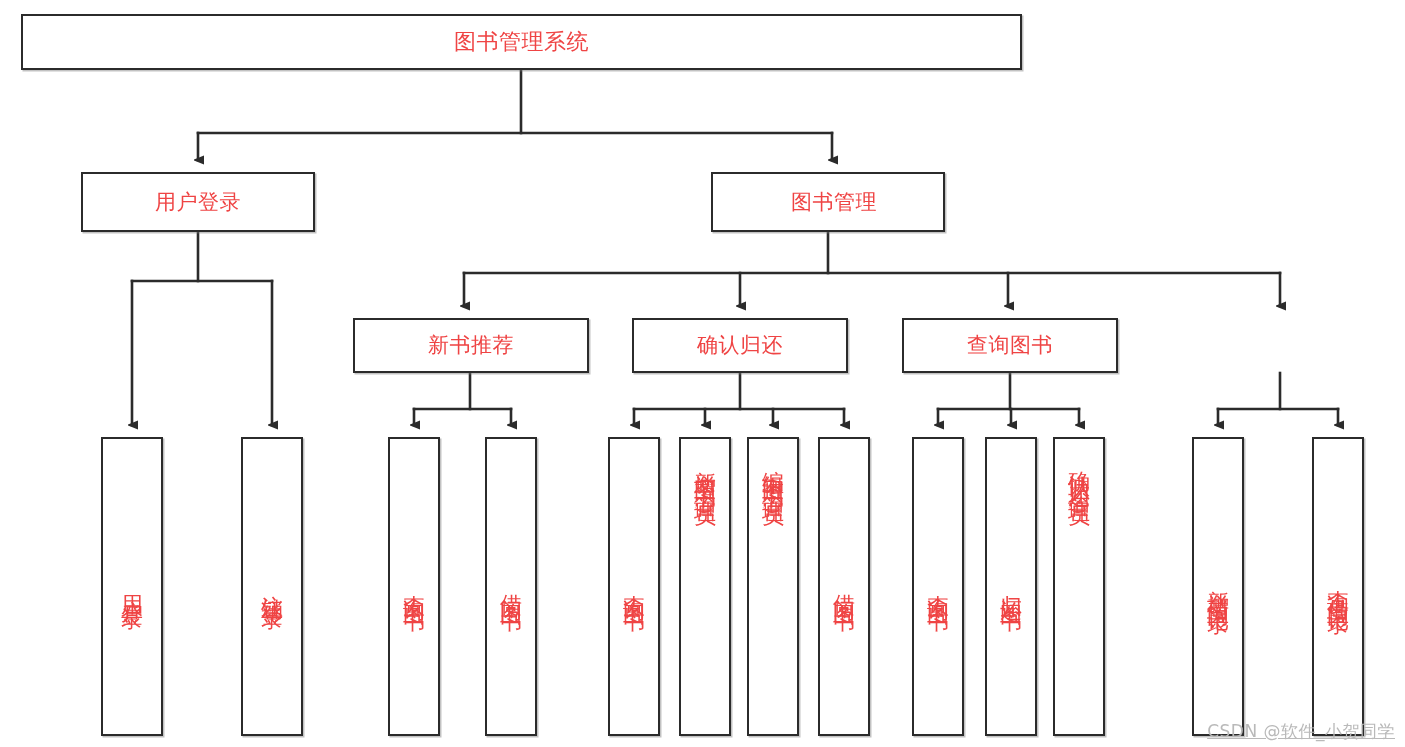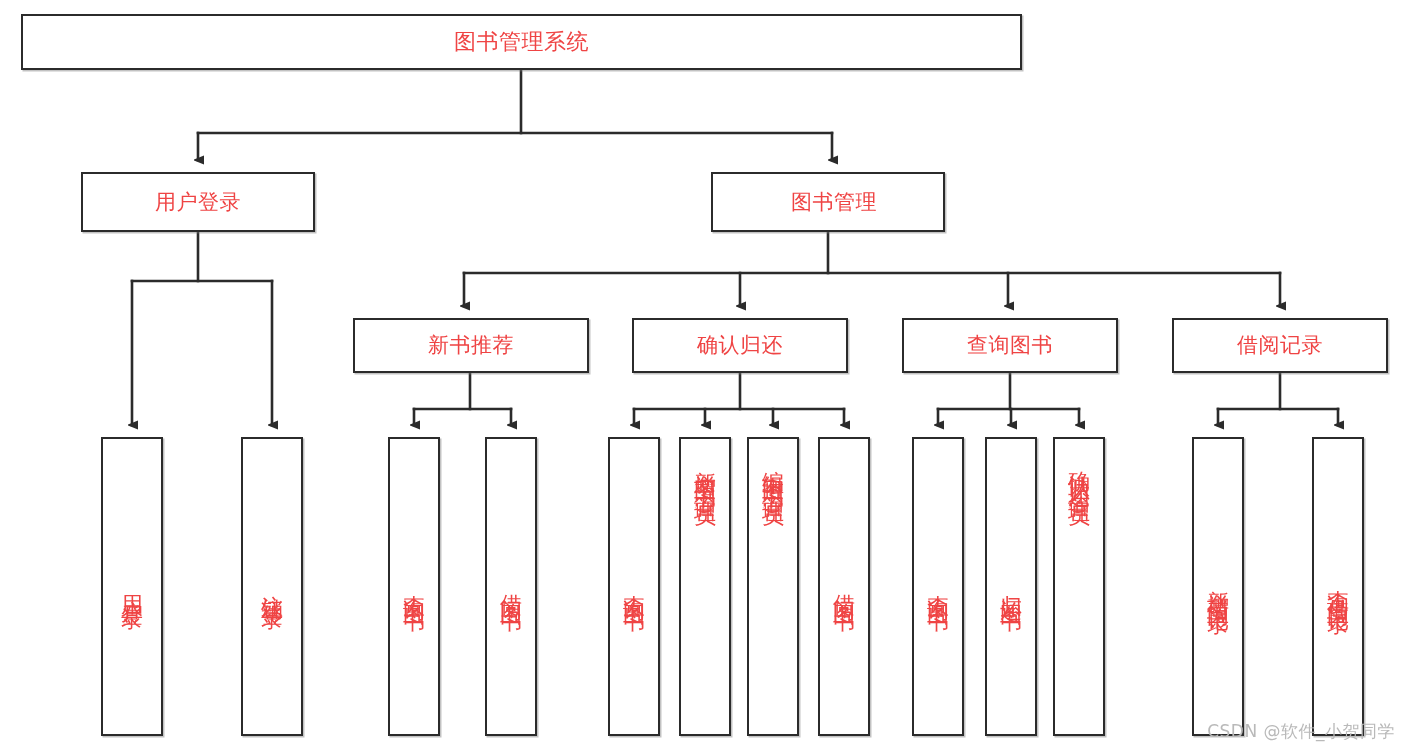--- a/index.html
+++ b/index.html
@@ -64,20 +64,21 @@
   #root-node .node-label { font-size: 22px; }
   #watermark {
     position: absolute;
     right: 10px;
     bottom: 4px;
     color: #b9b9b9;
     font-size: 17px;
     letter-spacing: 0.5px;
     white-space: nowrap;
     pointer-events: none;
+    text-decoration: underline;
   }
 </style>
 </head>
 <body>
 
 <div id="diagram-root">
 
   <svg class="layer" viewBox="0 0 1405 747">
     <defs>
       <marker id="arrow" markerWidth="10" markerHeight="10" refX="5" refY="6" orient="auto" markerUnits="userSpaceOnUse">
@@ -141,23 +142,20 @@
 
   <div class="node-box" style="left:353px; top:318px; width:236px; height:55px;">
     <span class="node-label">新书推荐</span>
   </div>
   <div class="node-box" style="left:632px; top:318px; width:216px; height:55px;">
     <span class="node-label">确认归还</span>
   </div>
   <div class="node-box" style="left:902px; top:318px; width:216px; height:55px;">
     <span class="node-label">查询图书</span>
   </div>
-  <div class="node-box" style="left:1172px; top:318px; width:216px; height:55px;">
-    <span class="node-label">借阅记录</span>
-  </div>
 
   <div class="node-box vertical centered" style="left:101px; top:437px; width:62px; height:299px;">
     <span class="node-label">用户登录</span>
   </div>
   <div class="node-box vertical centered" style="left:241px; top:437px; width:62px; height:299px;">
     <span class="node-label">注销登录</span>
   </div>
 
   <div class="node-box vertical centered" style="left:388px; top:437px; width:52px; height:299px;">
     <span class="node-label">查询图书</span>

